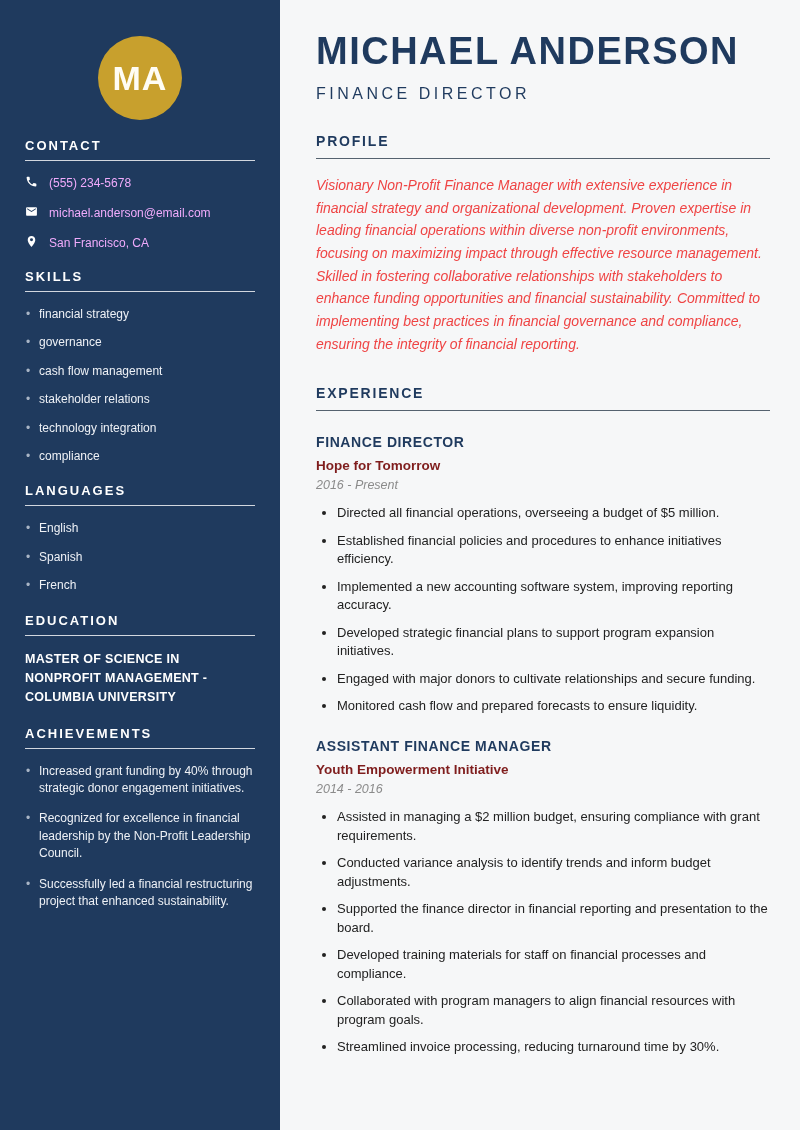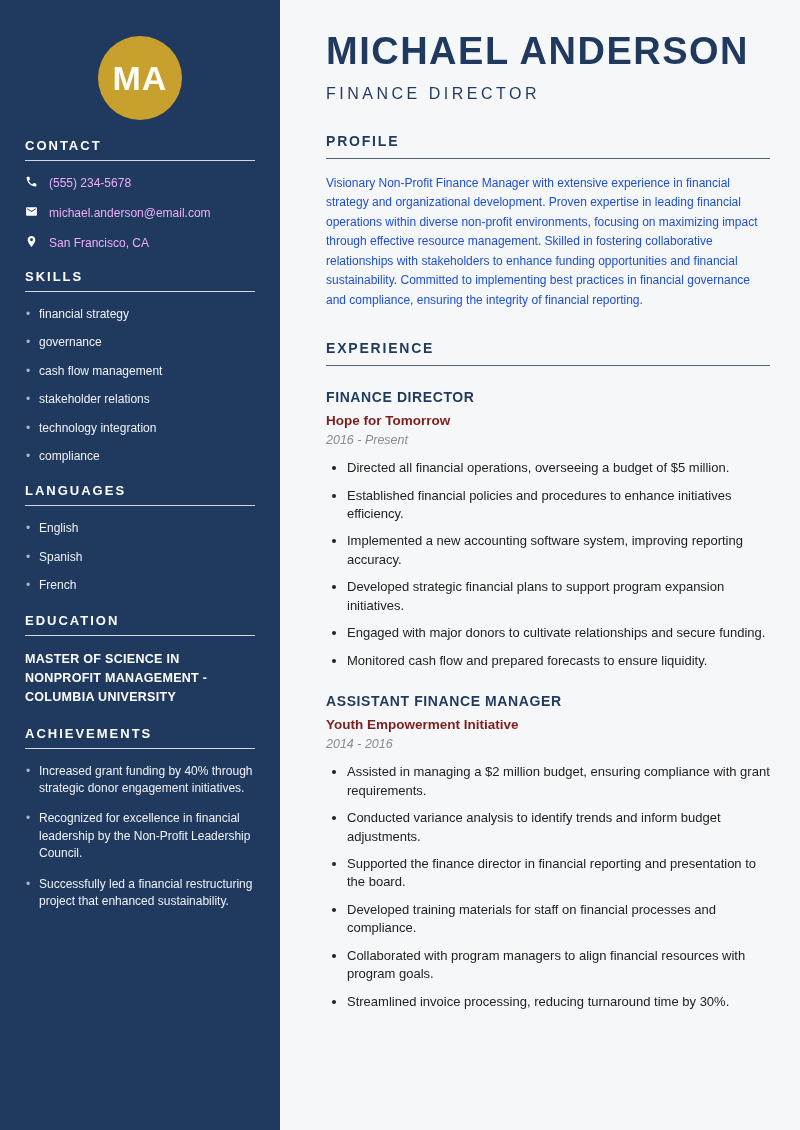--- a/index.html
+++ b/index.html
@@ -54,40 +54,40 @@
   .degree {
     font-size: 12.5px; font-weight: 700; line-height: 1.55;
     letter-spacing: .3px; color: #ffffff; margin: 0;
   }
   .ach-list li { margin: 13px 0; }
 
   
   .main {
     flex: 1; height: 100%;
     background: var(--main-bg);
-    padding: 30px 30px 30px 46px;
+    padding: 30px 30px 30px 36px;
     overflow: hidden;
   }
   .name {
     margin: 0; color: var(--accent);
     font-size: 38px; font-weight: 700; letter-spacing: 1.5px;
   }
   .role {
     margin: 12px 0 0; color: var(--accent);
     font-size: 16px; font-weight: 500; letter-spacing: 3.5px;
   }
   .section-heading {
     margin: 30px 0 0; padding-bottom: 9px;
     color: var(--accent);
     font-size: 14px; font-weight: 700; letter-spacing: 1.8px;
     border-bottom: 1px solid #55626f;
   }
   .profile-text {
     margin: 15px 0 0;
-    font-size: 12px; line-height: 1.62; color: #1d4ed8;
+    font-size: 14px; line-height: 1.62; color: #ef4444; font-style: italic;
   }
   .job { margin-top: 23px; }
   .job-title {
     margin: 0; color: var(--accent);
     font-size: 14px; font-weight: 700; letter-spacing: .6px;
   }
   .company { margin: 8px 0 0; font-size: 13.5px; font-weight: 700; color: #7f1d1d; }
   .dates { margin: 5px 0 0; font-size: 12.5px; font-style: italic; color: #8b8b8b; }
   .bullets { margin: 12px 0 0; padding-left: 21px; font-size: 13px; color: #222; }
   .bullets li { margin: 9px 0; line-height: 1.42; }

